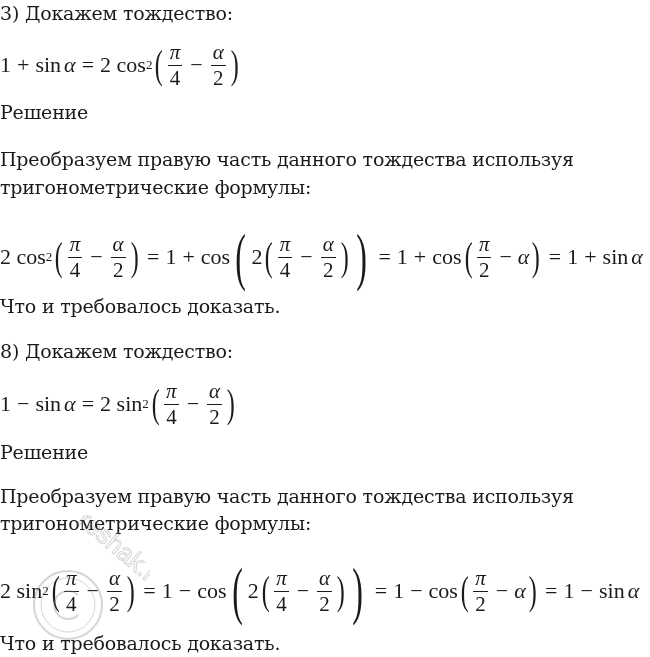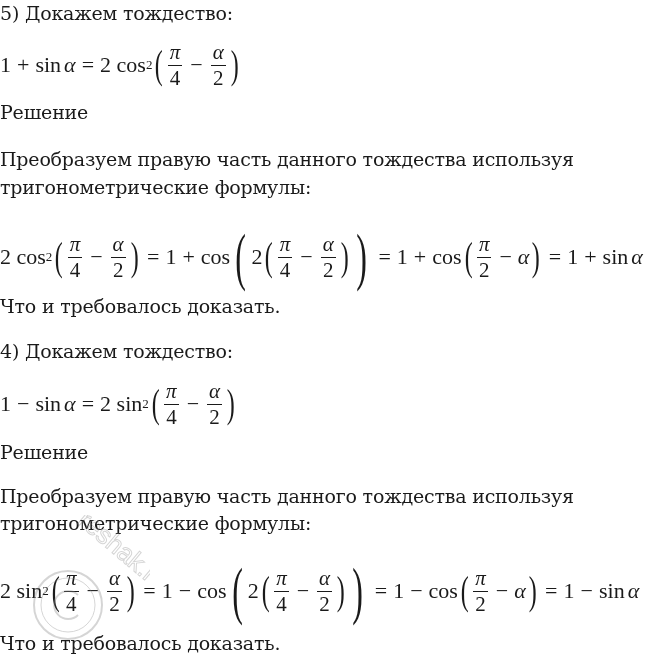--- a/index.html
+++ b/index.html
@@ -14,21 +14,21 @@
   .frac .den { padding-top: 2px; font-size: 21px; }
   .par { font-size: 40px; transform: scaleX(0.6); display: inline-block; font-weight: 200; line-height: 1; }
   .bigpar { font-size: 64px; transform: scaleX(0.5); display: inline-block; font-weight: 100; line-height: 1; }
   sup { font-size: 13px; vertical-align: 10px; }
   .fn { margin-right: 3px; }
   .watermark { position: absolute; left: 20px; top: 515px; width: 130px; height: 130px; pointer-events: none; opacity: 0.35; }
 </style>
 </head>
 <body>
 
-<div class="line" style="top:2px">5) Докажем тождество:</div>
+<div class="line" style="top:2px">3) Докажем тождество:</div>
 
 <div class="math" style="top:42px; height:46px">
   <span>1</span>
   <span class="op">+</span>
   <span class="fn">sin</span>
   <span class="it">α</span>
   <span class="op">=</span>
   <span>2</span>&nbsp;
   <span>cos</span><sup>2</sup>
   <span class="par">(</span>
@@ -94,21 +94,21 @@
   <span class="par">)</span>
   <span class="op">=</span>
   <span>1</span>
   <span class="op">+</span>
   <span class="fn">sin</span>
   <span class="it">α</span>
 </div>
 
 <div class="line" style="top:295px">Что и требовалось доказать.</div>
 
-<div class="line" style="top:340px">4) Докажем тождество:</div>
+<div class="line" style="top:340px">8) Докажем тождество:</div>
 
 <div class="math" style="top:381px; height:46px">
   <span>1</span>
   <span class="op">−</span>
   <span class="fn">sin</span>
   <span class="it">α</span>
   <span class="op">=</span>
   <span>2</span>&nbsp;
   <span>sin</span><sup>2</sup>
   <span class="par">(</span>

